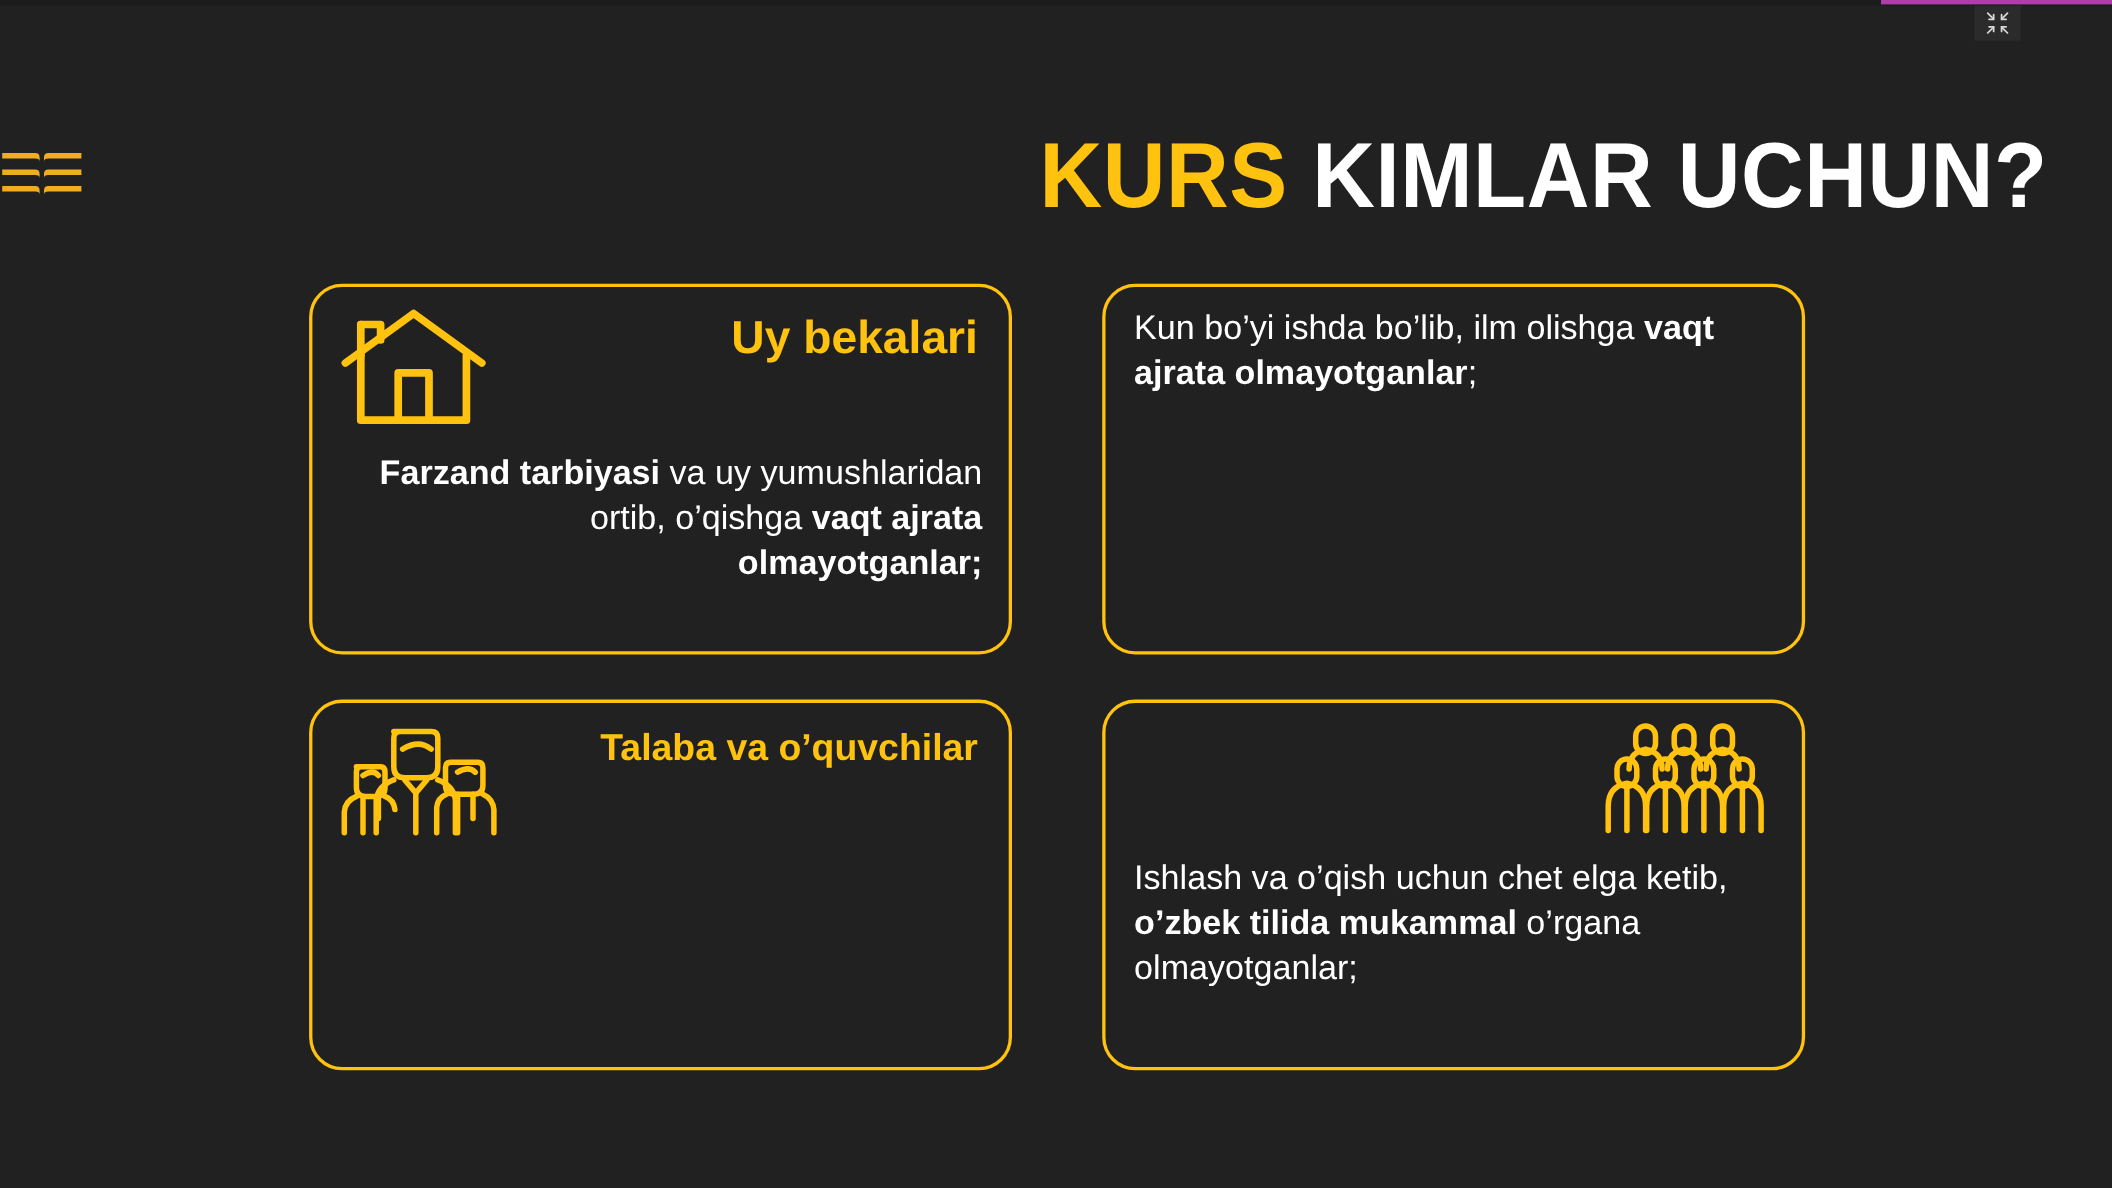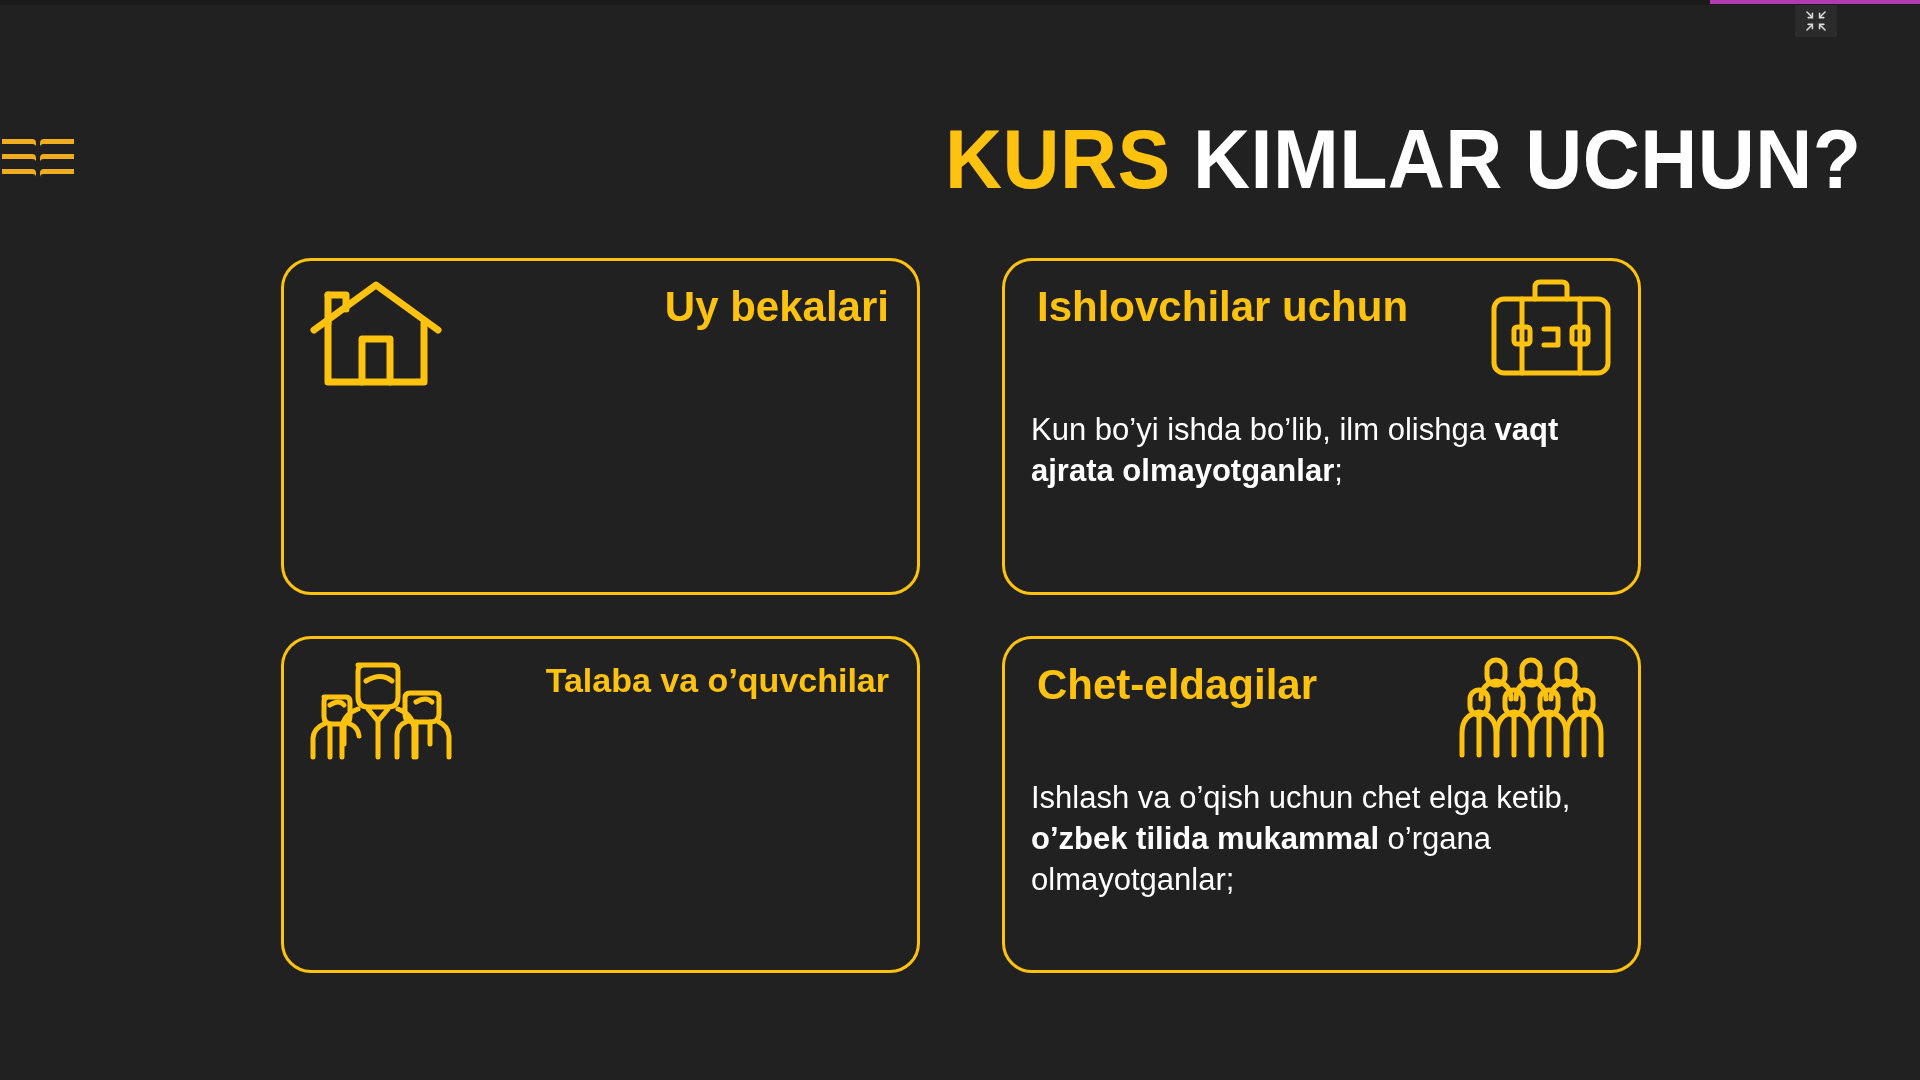--- a/index.html
+++ b/index.html
@@ -193,37 +193,26 @@
           <g fill="none" stroke="#FFC20E" stroke-width="7" stroke-linejoin="round" stroke-linecap="round">
             <path d="M8 53 L70 8 L132 53"></path>
             <path d="M22 46 L22 105 L118 105 L118 46"></path>
             <path d="M22 18 L40 18 L40 32"></path>
             <path d="M22 18 L22 46"></path>
             <path d="M56 105 L56 62 L84 62 L84 105"></path>
           </g>
         </svg>
         <div class="card-title">Uy bekalari</div>
       </div>
+      <div class="card-body align-right">
+        <b>Farzand tarbiyasi</b><span> va uy yumushlaridan ortib, o’qishga </span><b>vaqt ajrata olmayotganlar;</b>
+      </div>
     </div>
 
     <div class="card" id="card-ishlovchilar">
-      <div class="card-head icon-right">
-        <svg class="card-icon" width="130" height="108" viewBox="0 0 130 108">
-          <g fill="none" stroke="#FFC20E" stroke-width="5" stroke-linejoin="round" stroke-linecap="round">
-            <path d="M49 22 L49 10 q0 -5 5 -5 h22 q5 0 5 5 L81 22"></path>
-            <rect x="8" y="22" width="114" height="74" rx="10"></rect>
-            <path d="M36 22 L36 96"></path>
-            <path d="M94 22 L94 96"></path>
-            <rect x="28" y="50" width="16" height="17" rx="3"></rect>
-            <rect x="86" y="50" width="16" height="17" rx="3"></rect>
-            <path d="M58 52 h14 v16 h-14"></path>
-          </g>
-        </svg>
-        <div class="card-title">Ishlovchilar uchun</div>
-      </div>
       <div class="card-body align-left">
         <span>Kun bo’yi ishda bo’lib, ilm olishga </span><b>vaqt ajrata olmayotganlar</b><span>;</span>
       </div>
     </div>
 
     <div class="card" id="card-talaba">
       <div class="card-head icon-left">
         <svg class="card-icon" width="150" height="110" viewBox="0 0 150 110">
           <g fill="none" stroke="#FFC20E" stroke-width="5" stroke-linejoin="round" stroke-linecap="round">
 
@@ -272,21 +261,20 @@
             <path d="M46 100 V78 q0 -18 17 -21 q17 3 17 21 v22"></path>
             <path d="M63 62 v38"></path>
             <path d="M89 44 a9 9 0 0 1 18 0 v7 a9 9 0 0 1 -18 0 z"></path>
             <path d="M81 100 V78 q0 -18 17 -21 q17 3 17 21 v22"></path>
             <path d="M98 62 v38"></path>
             <path d="M124 44 a9 9 0 0 1 18 0 v7 a9 9 0 0 1 -18 0 z"></path>
             <path d="M116 100 V78 q0 -18 17 -21 q17 3 17 21 v22"></path>
             <path d="M133 62 v38"></path>
           </g>
         </svg>
-        <div class="card-title">Chet-eldagilar</div>
       </div>
       <div class="card-body align-left">
         <span>    Ishlash va o’qish uchun chet elga ketib, </span><b>o’zbek tilida mukammal</b><span> o’rgana olmayotganlar;</span>
       </div>
     </div>
 
   </div>
 </div>
 
 </body></html>

